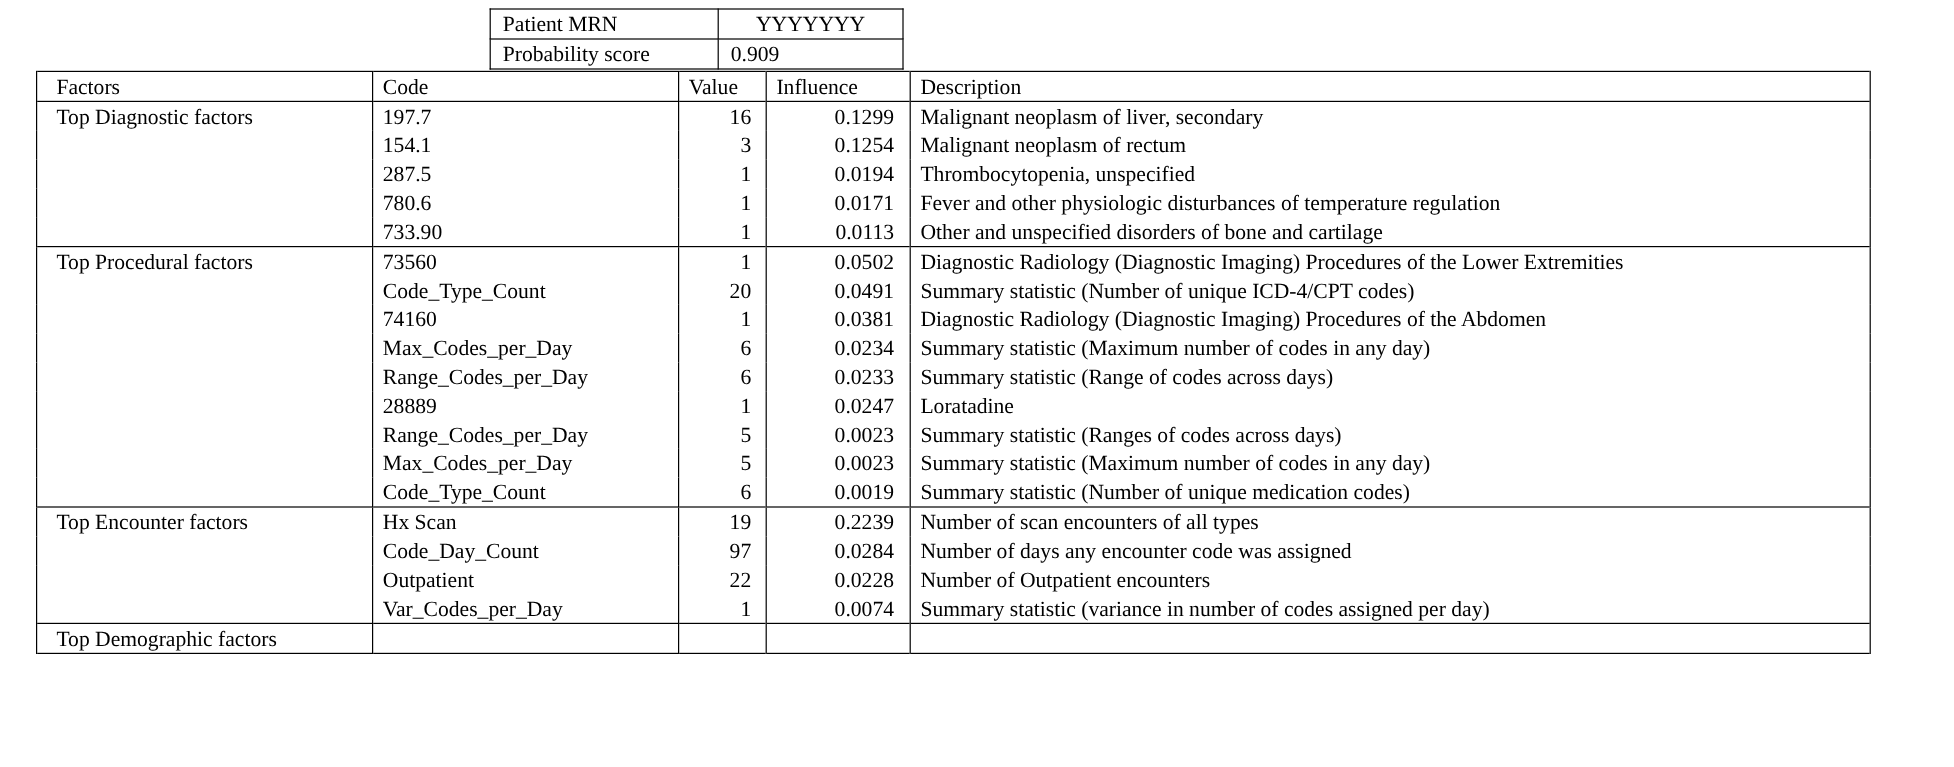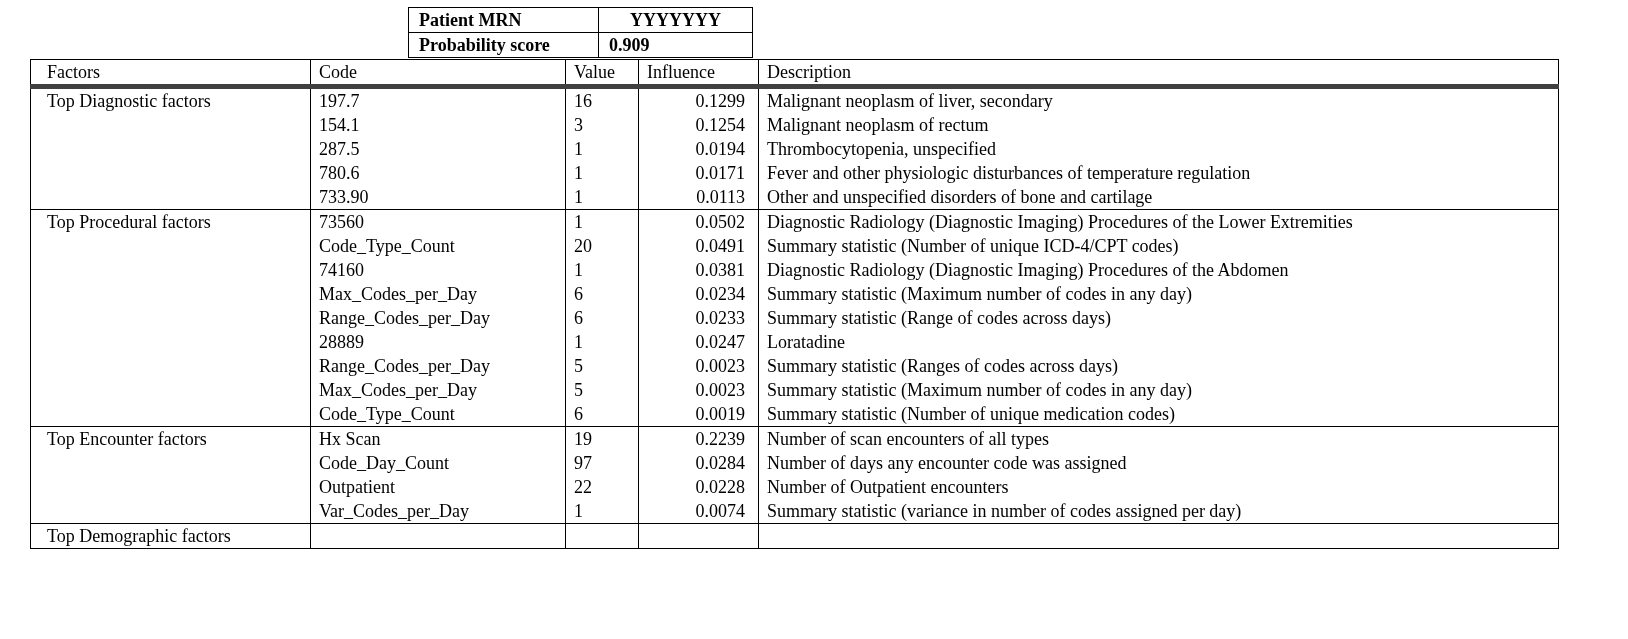--- a/index.html
+++ b/index.html
@@ -15,21 +15,20 @@
   .patient-table {
     position: absolute; left: 408px; top: 7px;
     border-collapse: collapse; table-layout: fixed;
     font-size: 18px;
   }
   .patient-table td {
     border: 1px solid #000;
     padding: 1px 10px;
     height: 24px; line-height: 22px;
     white-space: nowrap;
-    font-weight: bold;
   }
   .patient-table .pt-label { width: 190px; text-align: left; }
   .patient-table .pt-value { width: 154px; text-align: left; }
   .patient-table .pt-center { text-align: center; margin-left: 32px; }
 
   
   .factors-table {
     position: absolute; left: 30px; top: 59px;
     width: 1528px;
     border-collapse: collapse; table-layout: fixed;
@@ -38,24 +37,24 @@
   }
   .factors-table th, .factors-table td {
     border-left: 1px solid #000; border-right: 1px solid #000;
     font-weight: normal;
     text-align: left;
     padding: 1px 8px;
     height: 24px; line-height: 22px;
     overflow: hidden; white-space: nowrap;
     vertical-align: top;
   }
-  .factors-table thead tr { border-bottom: 5px solid #404040; }
+  .factors-table thead tr { border-bottom: 1px solid #404040; }
   .factors-table tr.group-start td { border-top: 1px solid #000; }
   .factors-table .c-factors { padding-left: 16px; }
-  .factors-table td.c-value    { padding-right: 12px; }
+  .factors-table td.c-value    { text-align: right; padding-right: 12px; }
   .factors-table td.c-influence{ text-align: right; padding-right: 13px; padding-left: 45px; }
 </style>
 </head>
 <body>
 
 <div class="page">
 
   <table class="patient-table">
     <tbody>
       <tr>

